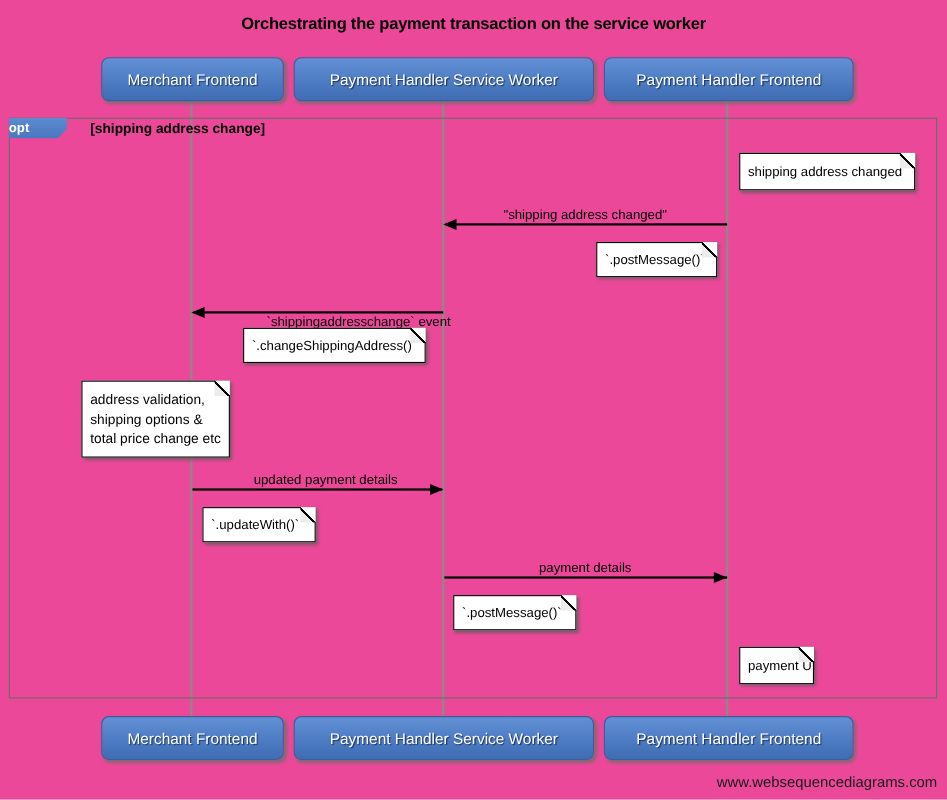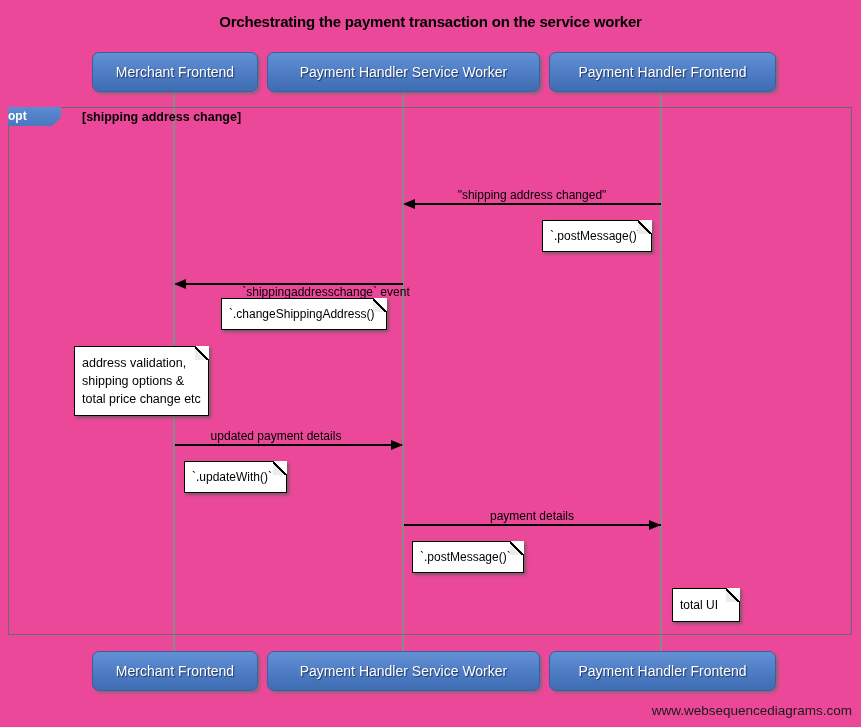--- a/index.html
+++ b/index.html
@@ -63,20 +63,23 @@
   <div class="lifeline" style="left:660px;"></div>
 
   <div class="actor" style="left:92px;top:52px;width:166px;">Merchant Frontend</div>
   <div class="actor" style="left:267px;top:52px;width:273px;">Payment Handler Service Worker</div>
   <div class="actor" style="left:549px;top:52px;width:227px;">Payment Handler Frontend</div>
 
   <div class="opt-frame"></div>
   <div class="opt-tab">opt</div>
   <div class="opt-guard">[shipping address change]</div>
 
+  <div class="note" style="left:672px;top:139px;width:160px;height:34px;">
+    <span>shipping address changed</span>
+  </div>
 
   <div>
     <div class="msg-label" style="left:532px;top:188px;">"shipping address changed"</div>
     <div class="msg-line" style="left:405px;top:203px;width:256px;"></div>
     <div class="ah ah-left" style="left:403px;top:199px;"></div>
   </div>
 
   <div class="note" style="left:542px;top:220px;width:110px;height:32px;">
     <span>`.postMessage()`</span>
   </div>
@@ -91,41 +94,41 @@
     <span>`.changeShippingAddress()`</span>
   </div>
 
   <div class="note note-multi" style="left:30px;top:346px;width:135px;height:70px;">
     <span style="white-space:pre-line;">address validation,
 shipping options &amp;
 total price change etc</span>
   </div>
 
   <div>
-    <div class="msg-label" style="left:276px;top:429px;">updated payment details</div>
+    <div class="msg-label" style="left:296px;top:429px;">updated payment details</div>
     <div class="msg-line" style="left:175px;top:444px;width:227px;"></div>
     <div class="ah ah-right" style="left:391px;top:440px;"></div>
   </div>
 
   <div class="note" style="left:184px;top:461px;width:103px;height:32px;">
     <span>`.updateWith()`</span>
   </div>
 
   <div>
     <div class="msg-label" style="left:532px;top:509px;">payment details</div>
     <div class="msg-line" style="left:404px;top:524px;width:257px;"></div>
     <div class="ah ah-right" style="left:649px;top:520px;"></div>
   </div>
 
   <div class="note" style="left:412px;top:541px;width:112px;height:32px;">
     <span>`.postMessage()`</span>
   </div>
 
   <div class="note" style="left:672px;top:588px;width:68px;height:34px;">
-    <span>total UI</span>
+    <span>payment UI</span>
   </div>
 
   <div class="actor" style="left:92px;top:651px;width:166px;">Merchant Frontend</div>
   <div class="actor" style="left:267px;top:651px;width:273px;">Payment Handler Service Worker</div>
   <div class="actor" style="left:549px;top:651px;width:227px;">Payment Handler Frontend</div>
 
   <div class="watermark">www.websequencediagrams.com</div>
 
 </div>
 

